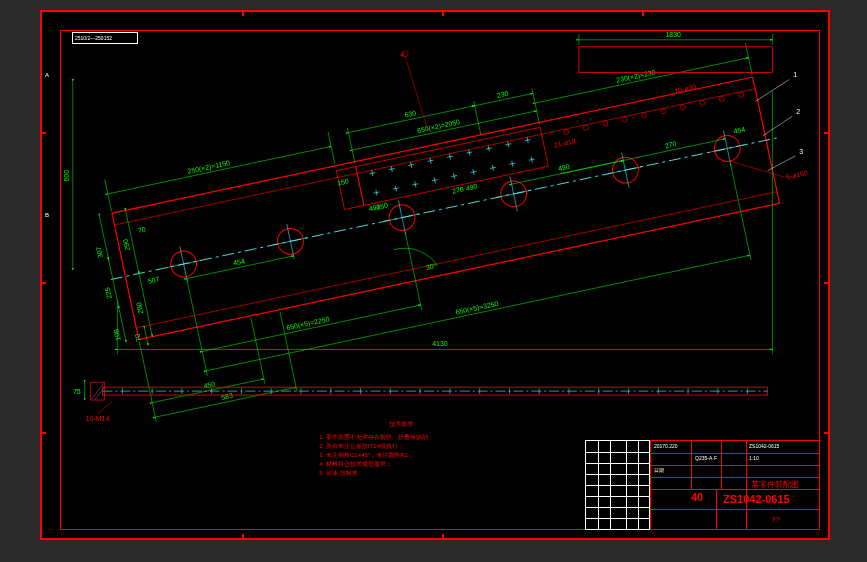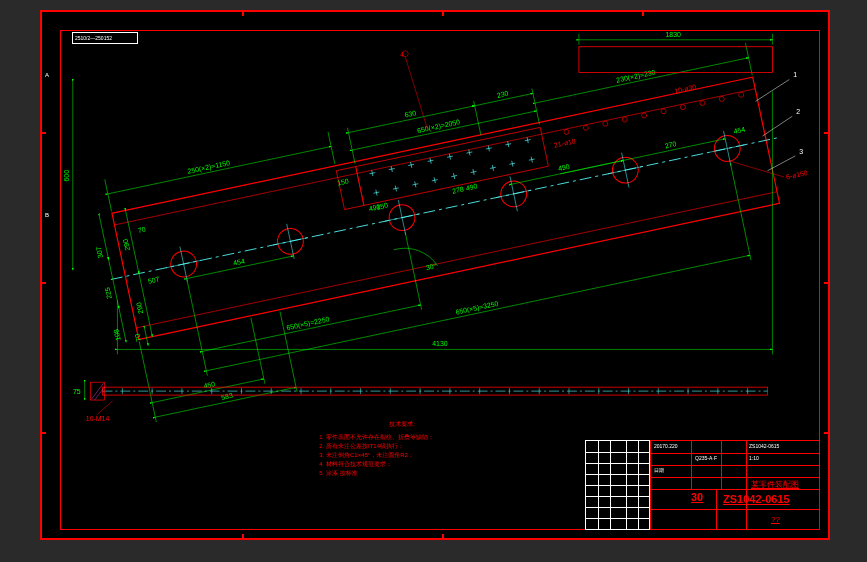--- a/index.html
+++ b/index.html
@@ -70,21 +70,21 @@
     right: 8px;
     bottom: 8px;
     width: 170px;
     height: 90px;
     border: 1px solid #f00;
     box-sizing: border-box;
   }
   .tb-line-h { position: absolute; left:0; right:0; height:1px; background:#f00; }
   .tb-line-v { position: absolute; top:0; bottom:0; width:1px; background:#f00; }
   .tb-text { position: absolute; color:#fff; font-size:5px; }
-  .tb-text.red { color:#f00;text-decoration:underline; }
+  .tb-text.red { color:#f00; }
   .tb-text.big { font-size:11px; font-weight:bold; }
   .tb-text.mid { font-size:8px; }
 
   
   .rev-block {
     position: absolute;
     right: 178px;
     bottom: 8px;
     width: 65px;
     height: 90px;
@@ -492,19 +492,19 @@
       <div class="tb-line-v" style="left:65px;top:48px;bottom:0"></div>
 
       <div class="tb-text" style="left:3px;top:2px">20170.220</div>
       <div class="tb-text" style="left:98px;top:2px">ZS1042-0615</div>
       <div class="tb-text" style="left:44px;top:14px">Q235-A·F</div>
       <div class="tb-text" style="left:98px;top:14px">1:10</div>
       <div class="tb-text" style="left:3px;top:26px">日期</div>
 
       <div class="tb-text red mid" style="left:100px;top:38px">某零件装配图</div>
 
-      <div class="tb-text red big" style="left:40px;top:50px">30</div>
+      <div class="tb-text red big" style="left:40px;top:50px">40</div>
       <div class="tb-text red big" style="left:72px;top:52px">ZS1042-0615</div>
       <div class="tb-text red mid" style="left:120px;top:74px">??</div>
     </div>
 
   </div>
 </div>
 
 </body></html>

